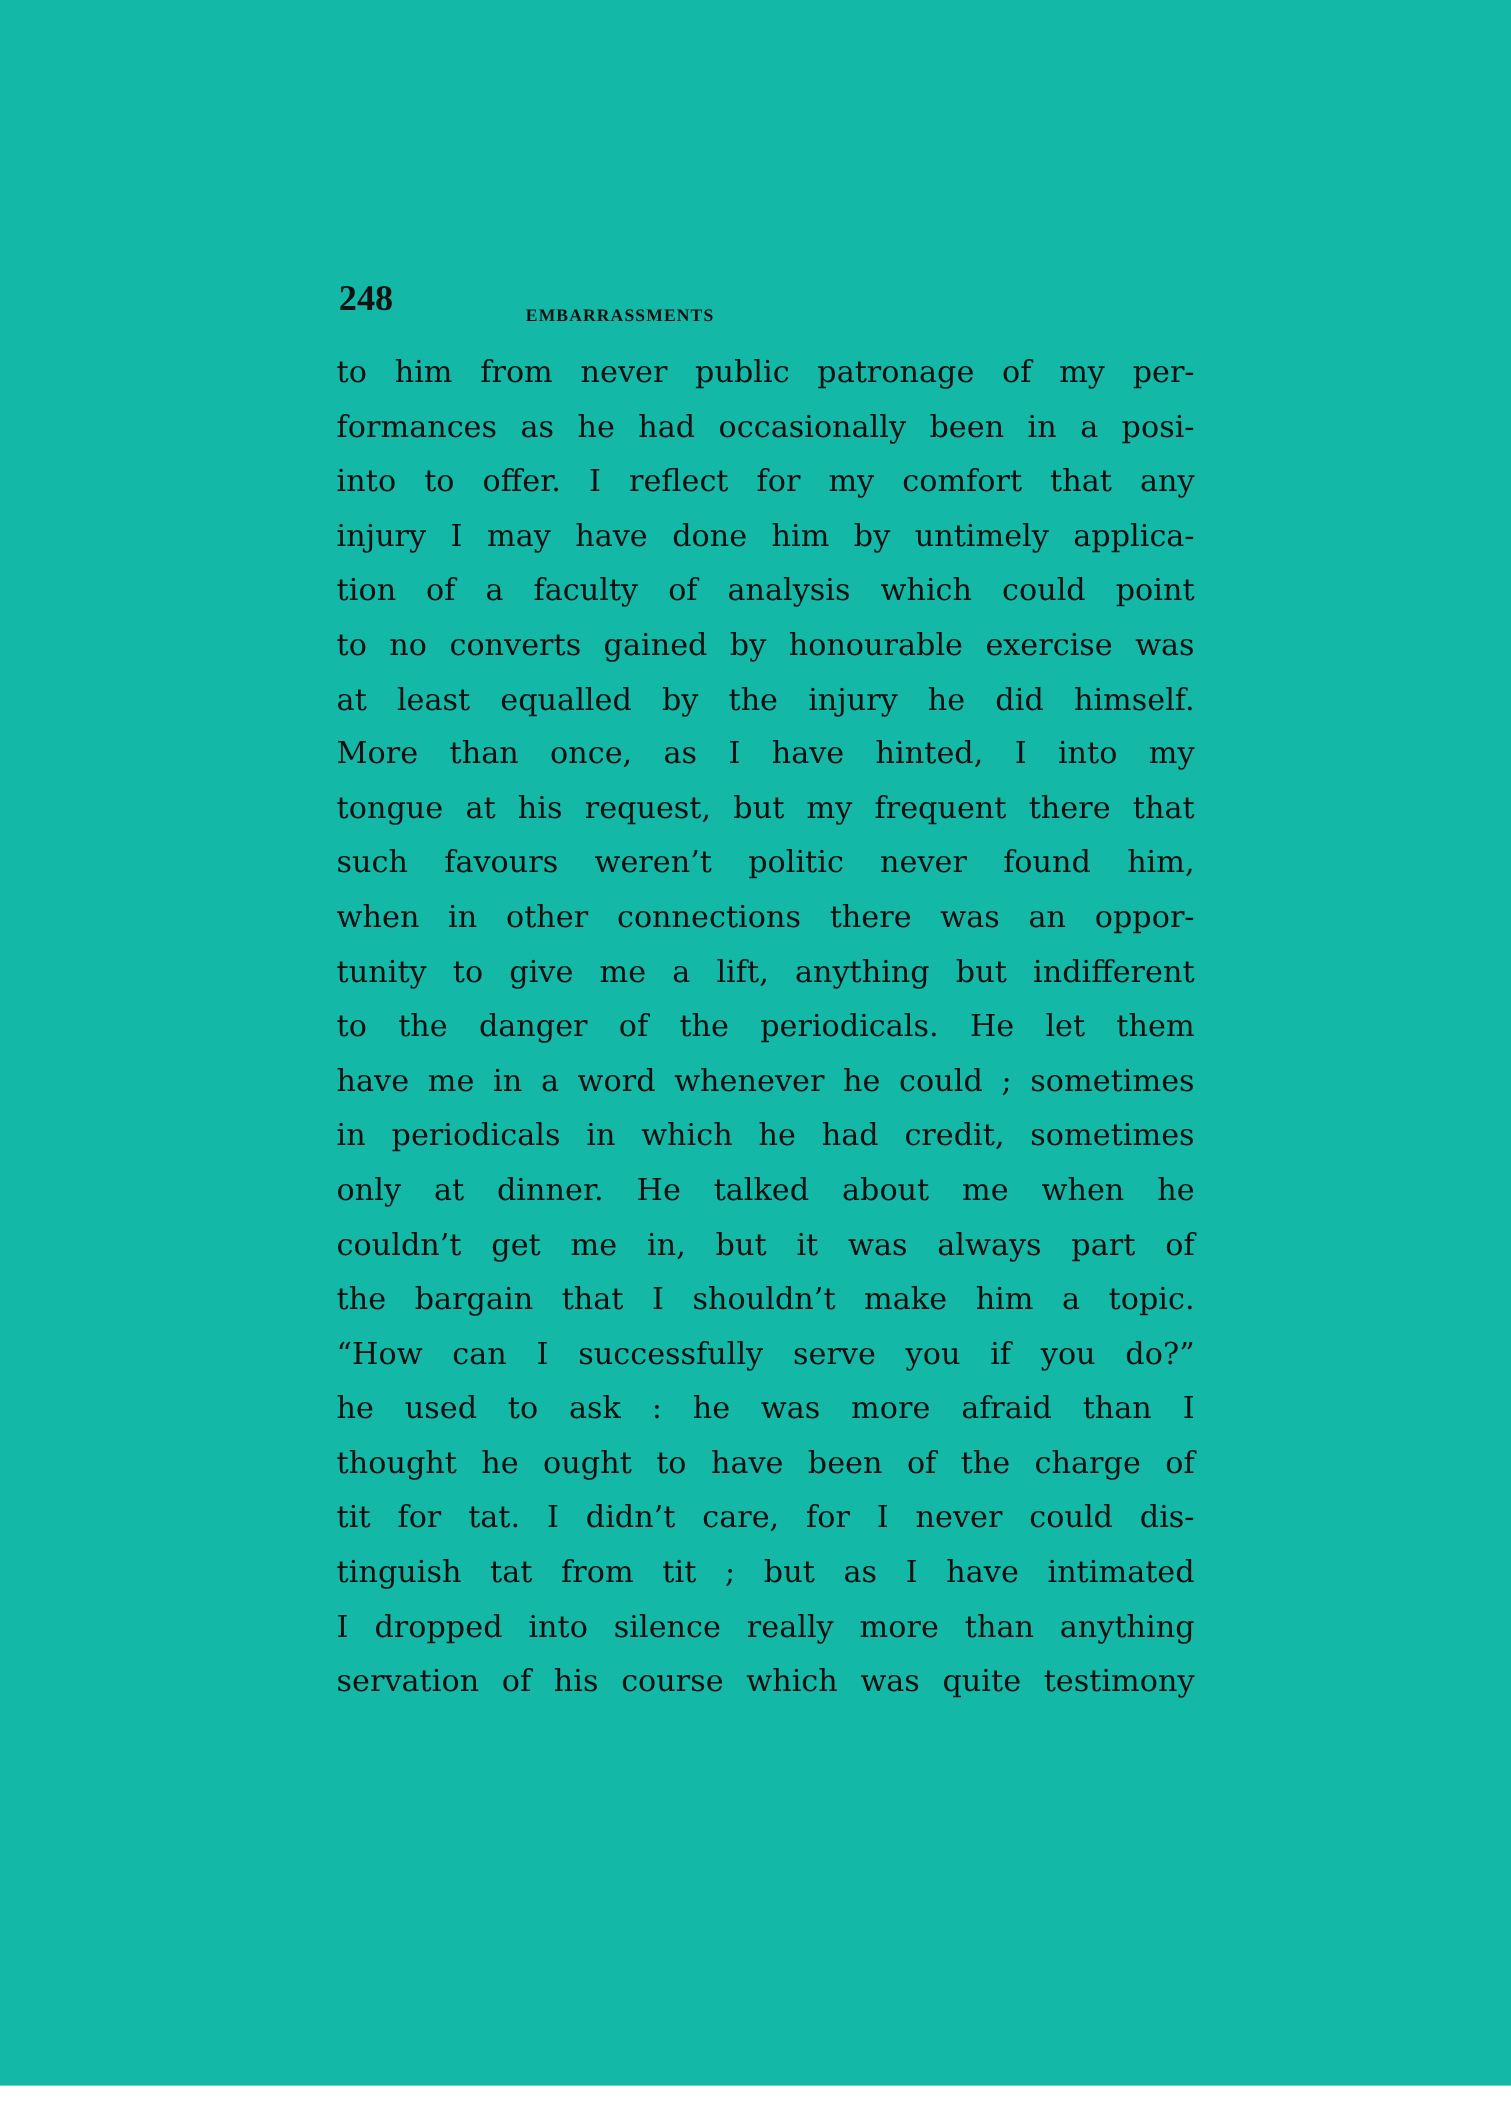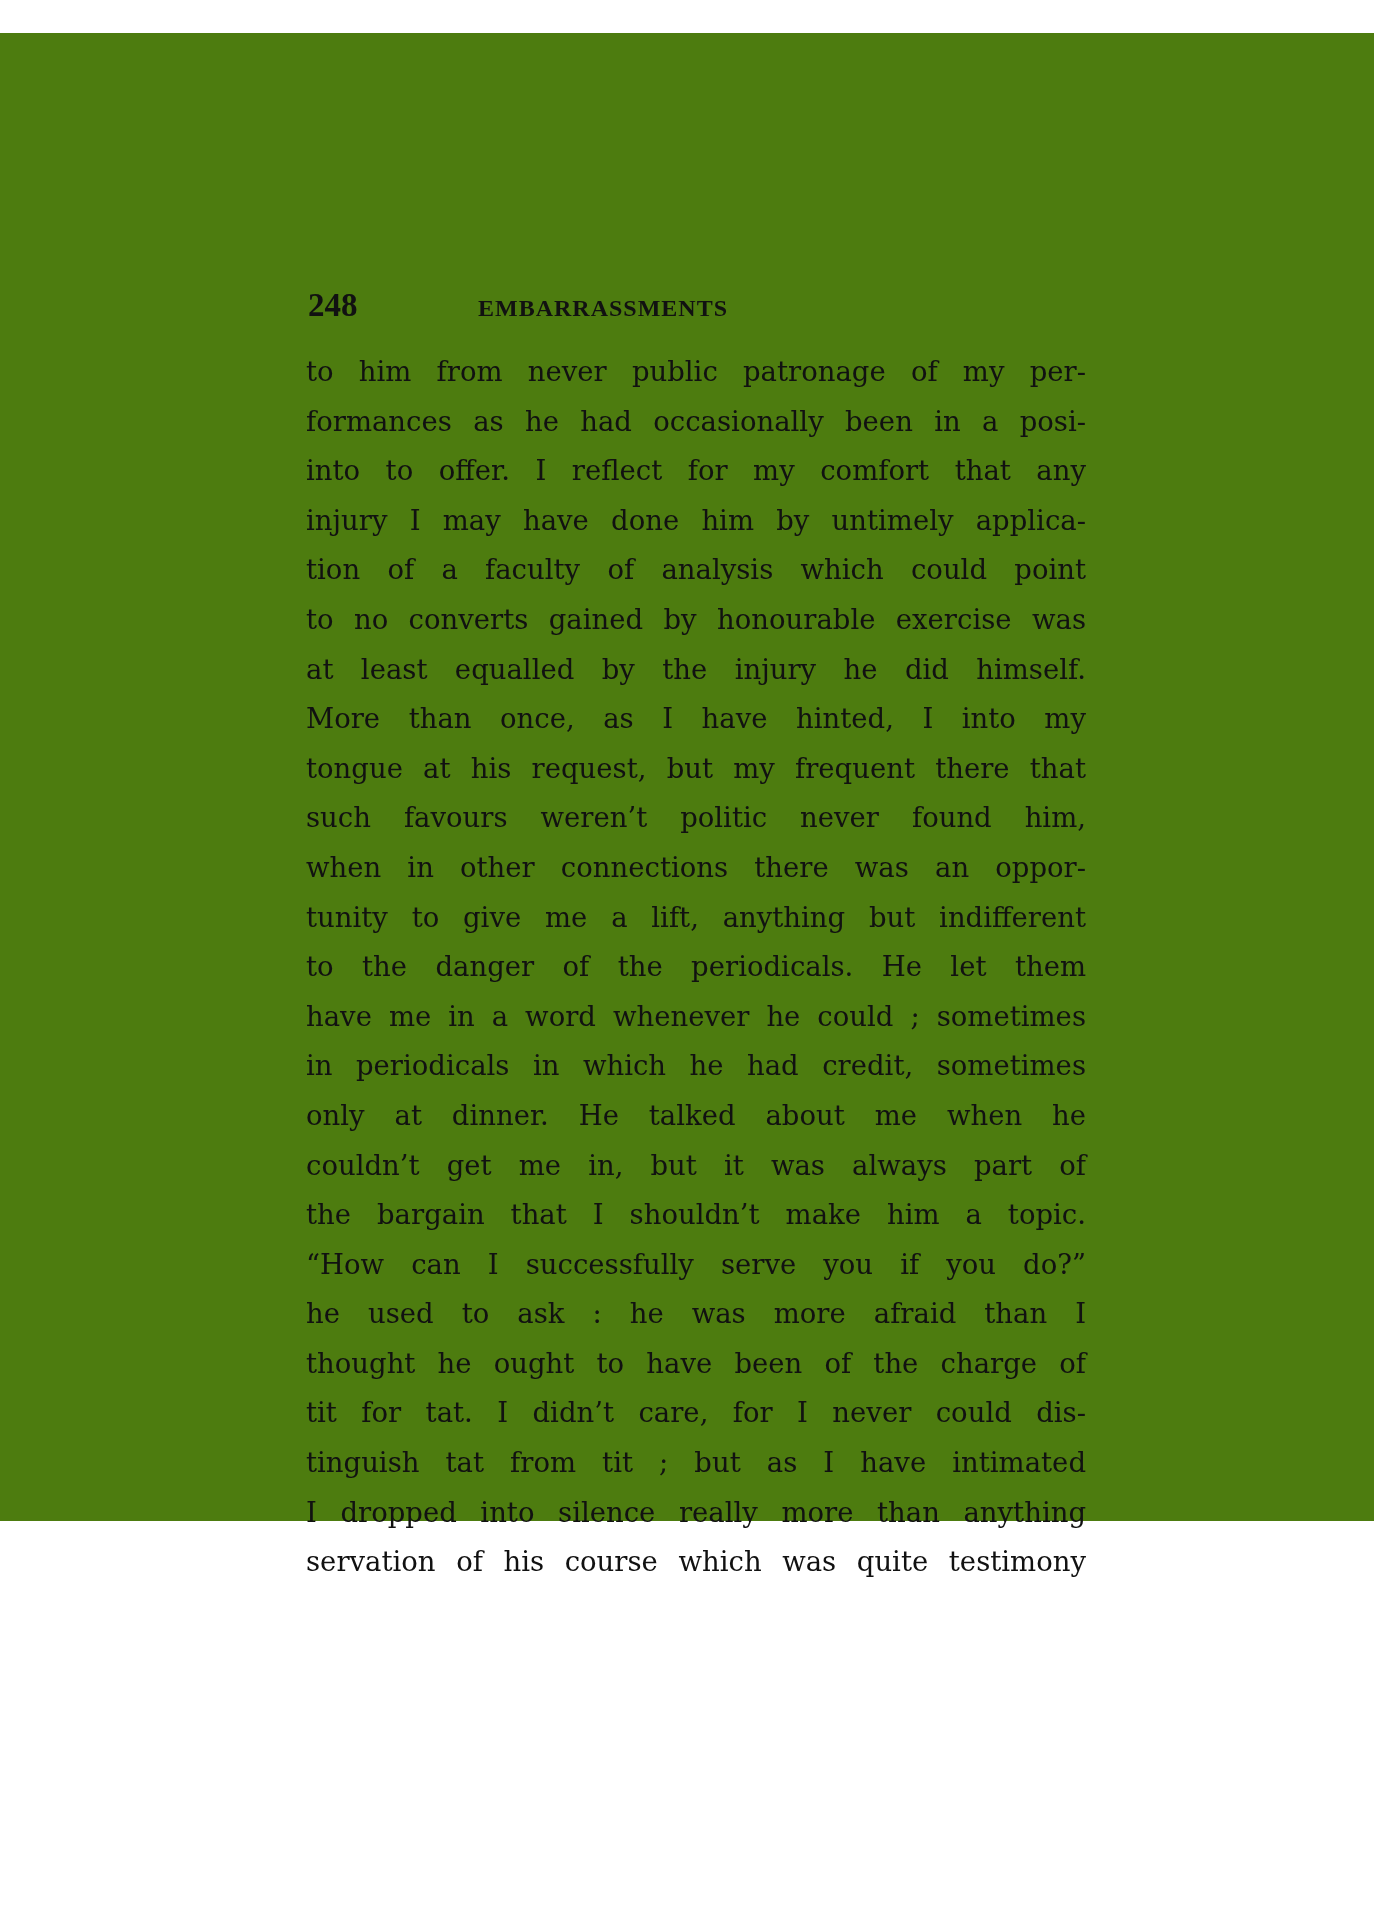--- a/index.html
+++ b/index.html
@@ -11,23 +11,22 @@
       width: 1374px;
       height: 1924px;
       position: relative;
       overflow: hidden;
       font-family: "DejaVu Serif", "Liberation Serif", serif;
       color: #111111;
     }
     .page {
       position: absolute;
       left: 0; top: 0;
-      width: 1374px; height: 1488px;
-      background: #4d7c0f;
-      margin-top: 33px;
+      width: 1374px; height: 1896px;
+      background: #14b8a6;
     }
     .running-head {
       position: absolute;
       left: 308px;
       top: 252px;
       width: 776px;
       height: 40px;
     }
     .page-number {
       position: absolute;
@@ -35,24 +34,24 @@
       top: 0;
       font-family: "Liberation Serif", "DejaVu Serif", serif;
       font-weight: bold;
       font-size: 33px;
       line-height: 40px;
       letter-spacing: 0px;
     }
     .running-title {
       position: absolute;
       left: 170px;
-      top: 8px;
+      top: 21px;
       font-family: "Liberation Serif", "DejaVu Serif", serif;
       font-weight: bold;
-      font-size: 24px;
+      font-size: 16px;
       line-height: 30px;
       letter-spacing: 1px;
     }
     .body-text {
       position: absolute;
       left: 306px;
       top: 314px;
       width: 780px;
     }
     .line {

